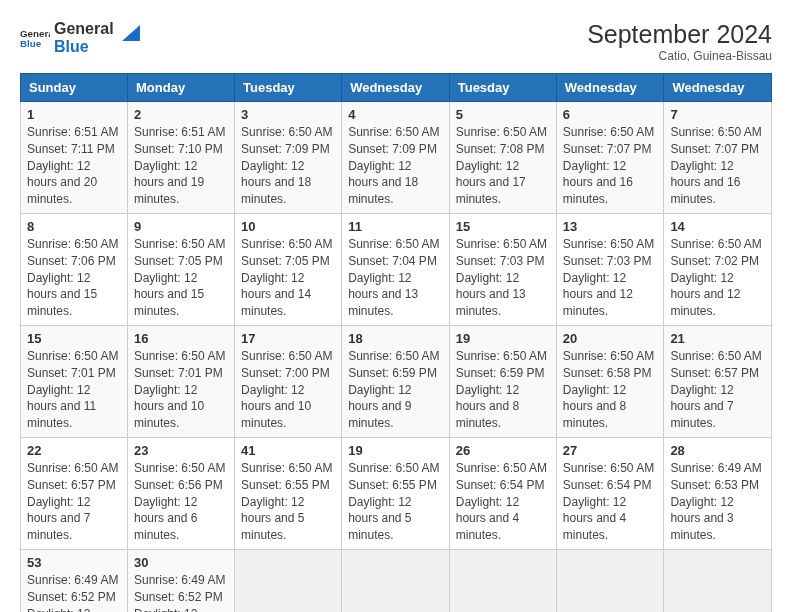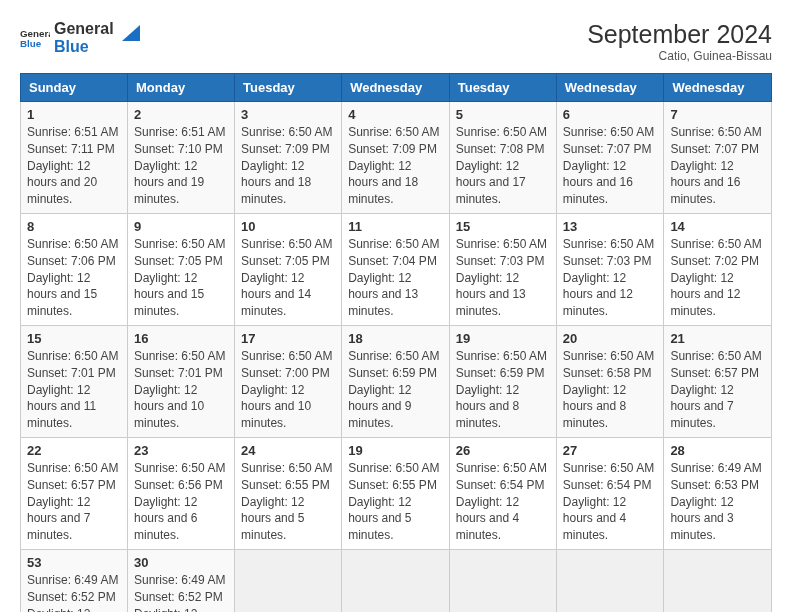--- a/index.html
+++ b/index.html
@@ -208,21 +208,21 @@
       <tr>
         <td>
           <span class="day-num">22</span>
           <div class="day-info">Sunrise: 6:50 AM<br>Sunset: 6:57 PM<br>Daylight: 12 hours and 7 minutes.</div>
         </td>
         <td>
           <span class="day-num">23</span>
           <div class="day-info">Sunrise: 6:50 AM<br>Sunset: 6:56 PM<br>Daylight: 12 hours and 6 minutes.</div>
         </td>
         <td>
-          <span class="day-num">24</span>
+          <span class="day-num">41</span>
           <div class="day-info">Sunrise: 6:50 AM<br>Sunset: 6:55 PM<br>Daylight: 12 hours and 5 minutes.</div>
         </td>
         <td>
           <span class="day-num">19</span>
           <div class="day-info">Sunrise: 6:50 AM<br>Sunset: 6:55 PM<br>Daylight: 12 hours and 5 minutes.</div>
         </td>
         <td>
           <span class="day-num">26</span>
           <div class="day-info">Sunrise: 6:50 AM<br>Sunset: 6:54 PM<br>Daylight: 12 hours and 4 minutes.</div>
         </td>

